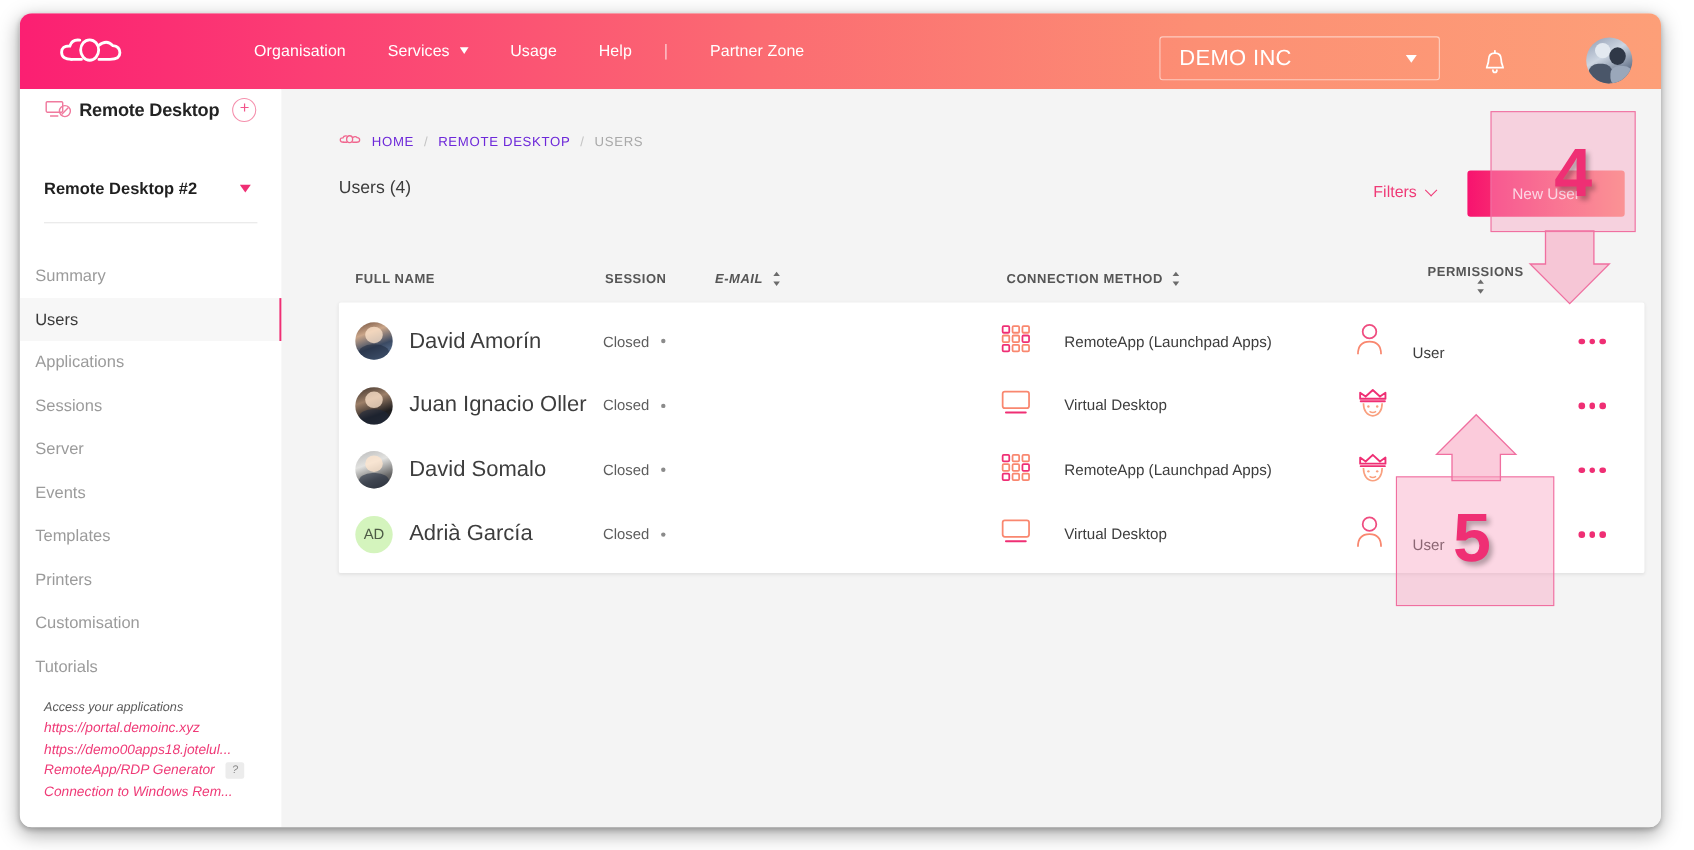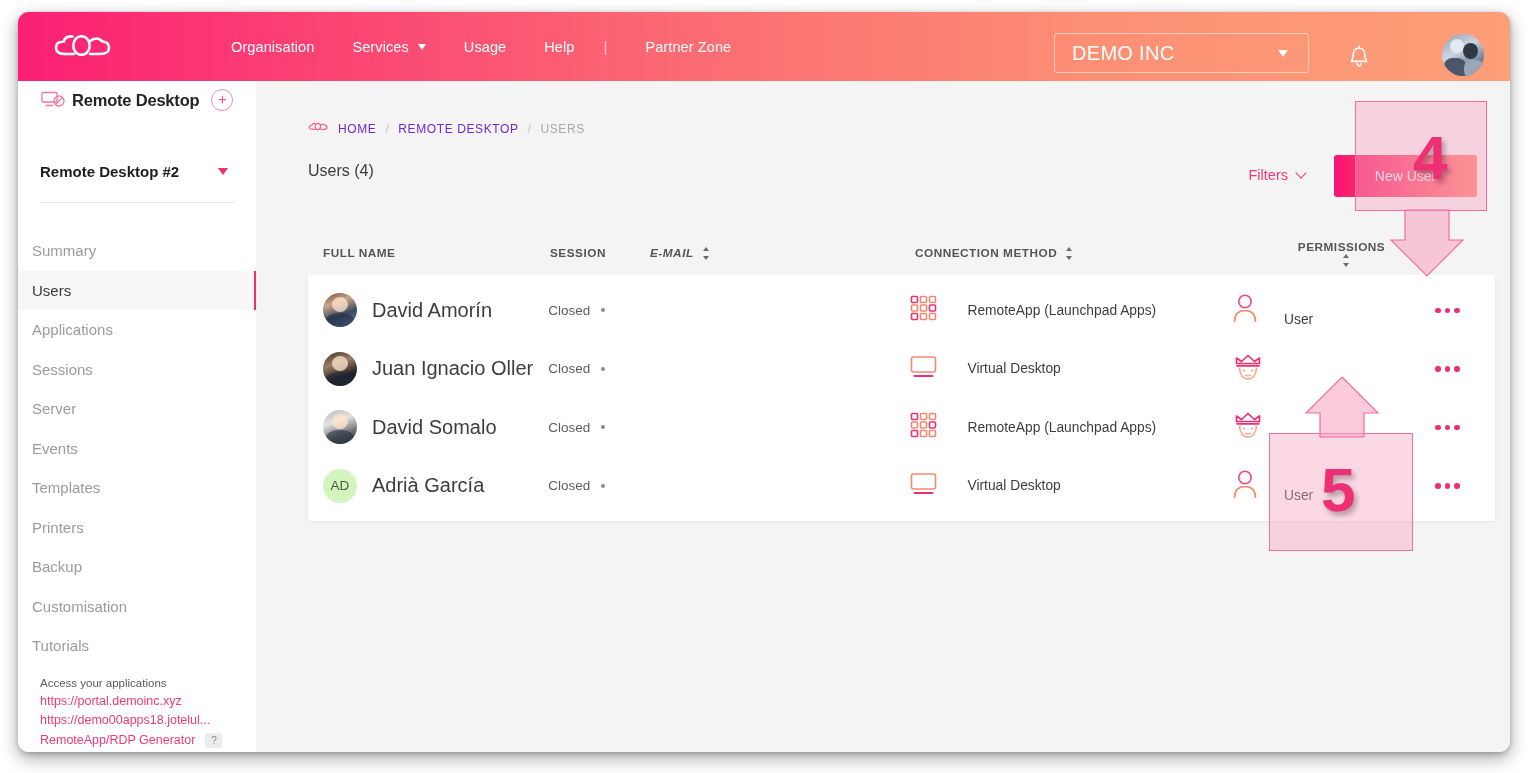--- a/index.html
+++ b/index.html
@@ -93,21 +93,21 @@
     height: 39.5px; display: flex; align-items: center;
     padding-left: 14px; font-size: 15px; color: #9b9b9b; cursor: pointer;
     position: relative;
   }
   .side-item:first-of-type { margin-top: 28px; }
   .side-item.active { background: #f7f7f7; color: #3a3a3a; }
   .side-item.active::after {
     content:''; position:absolute; right:0; top:0; width:2px; height:100%;
     background: #ef2f74;
   }
-  #tutorials-box { padding: 8px 0 0 22px; }
+  #tutorials-box { padding: 8px 0 0 22px; font-style: italic; }
   #tutorials-box .caption { font-size: 11.5px; color: #5a5a5a; line-height: 18px; }
   #tutorials-box .tlink {
     font-size: 12.5px; color: #ef3a77; line-height: 19.5px; cursor:pointer;
     white-space: nowrap; display:block;
   }
   .tlink-row { display:flex; align-items:center; }
   .qmark {
     width: 17px; height: 15px; background: #ececec; border-radius: 2px;
     font-size: 10px; color: #8a8a8a; display:flex; align-items:center;
     justify-content:center; margin-left: 10px; cursor:pointer;
@@ -289,23 +289,20 @@
           <span>Server</span>
         </div>
         <div class="side-item">
           <span>Events</span>
         </div>
         <div class="side-item">
           <span>Templates</span>
         </div>
         <div class="side-item">
           <span>Printers</span>
-        </div>
-        <div class="side-item">
-          <span>Backup</span>
         </div>
         <div class="side-item">
           <span>Customisation</span>
         </div>
         <div class="side-item">
           <span>Tutorials</span>
         </div>
       </div>
 
     <div id="tutorials-box">

